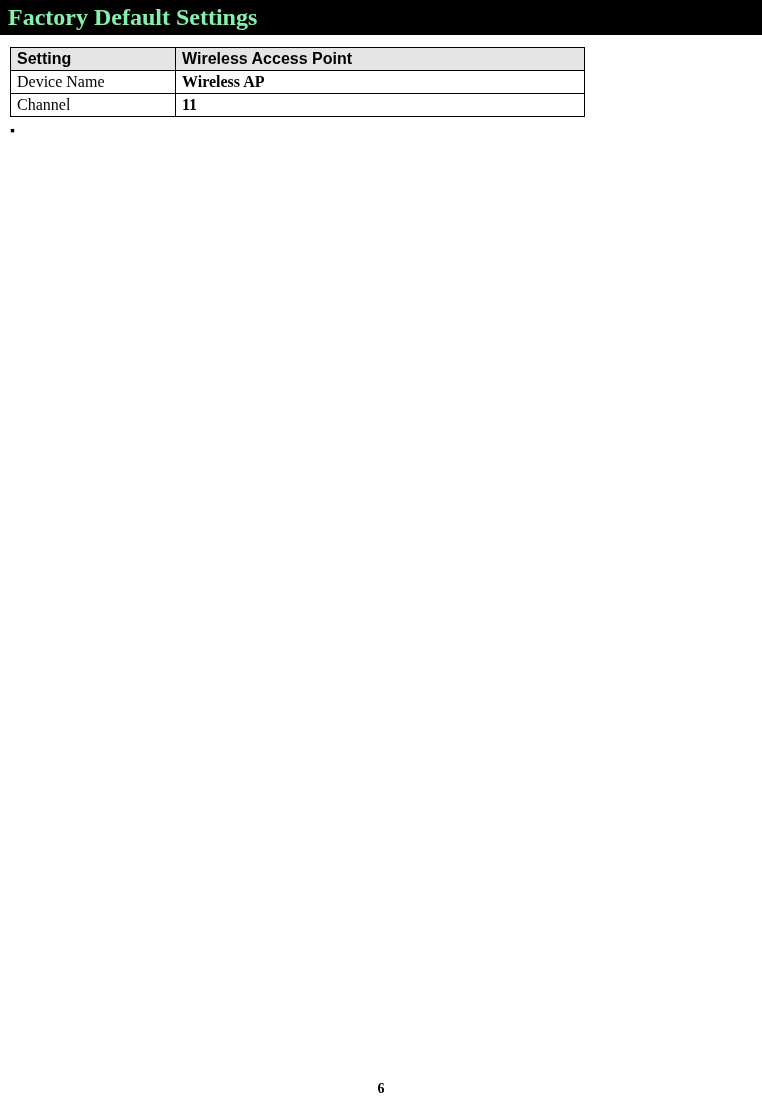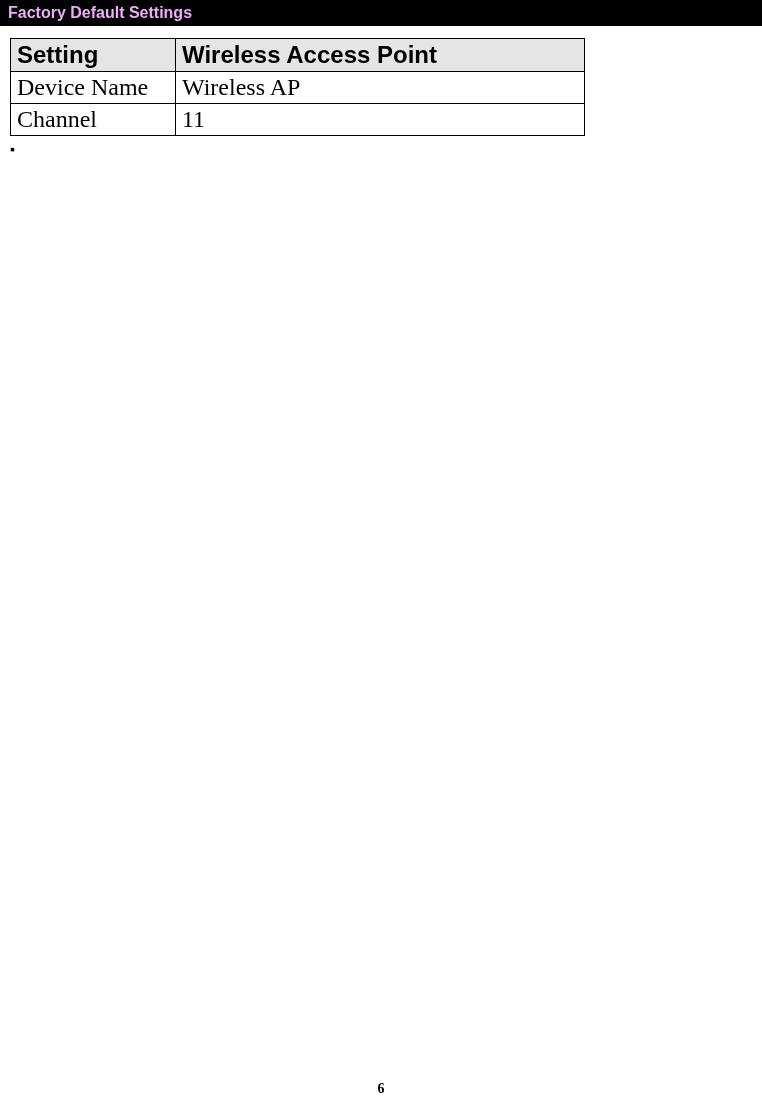--- a/index.html
+++ b/index.html
@@ -9,50 +9,50 @@
   }
   body {
     font-family: "Times New Roman", serif;
     background: #ffffff;
     width: 762px;
     height: 1117px;
     position: relative;
   }
   .title-bar {
     background: #000000;
-    color: #f0abfc;
-    font-family: Liberation Sans, sans-serif;
+    color: #86efac;
+    font-family: Liberation Serif, serif;
     font-weight: bold;
-    font-size: 16px;
+    font-size: 24px;
     padding: 4px 8px;
     margin-bottom: 12px;
   }
   .settings-table {
     border-collapse: collapse;
     margin-left: 10px;
     width: 575px;
   }
   .settings-table th,
   .settings-table td {
     border: 1px solid #000000;
     padding: 2px 6px;
     text-align: left;
     vertical-align: top;
-    font-size: 24px;
+    font-size: 16px;
   }
   .settings-table th {
     background: #e5e5e5;
     font-family: Arial, Helvetica, sans-serif;
     font-weight: bold;
   }
   .settings-table .col-setting {
     width: 165px;
   }
   .bold {
-    font-weight: normal;
+    font-weight: bold;
   }
   .bullet {
     margin-left: 10px;
     font-size: 14px;
     margin-top: 6px;
   }
   .page-number {
     position: absolute;
     bottom: 20px;
     width: 100%;

